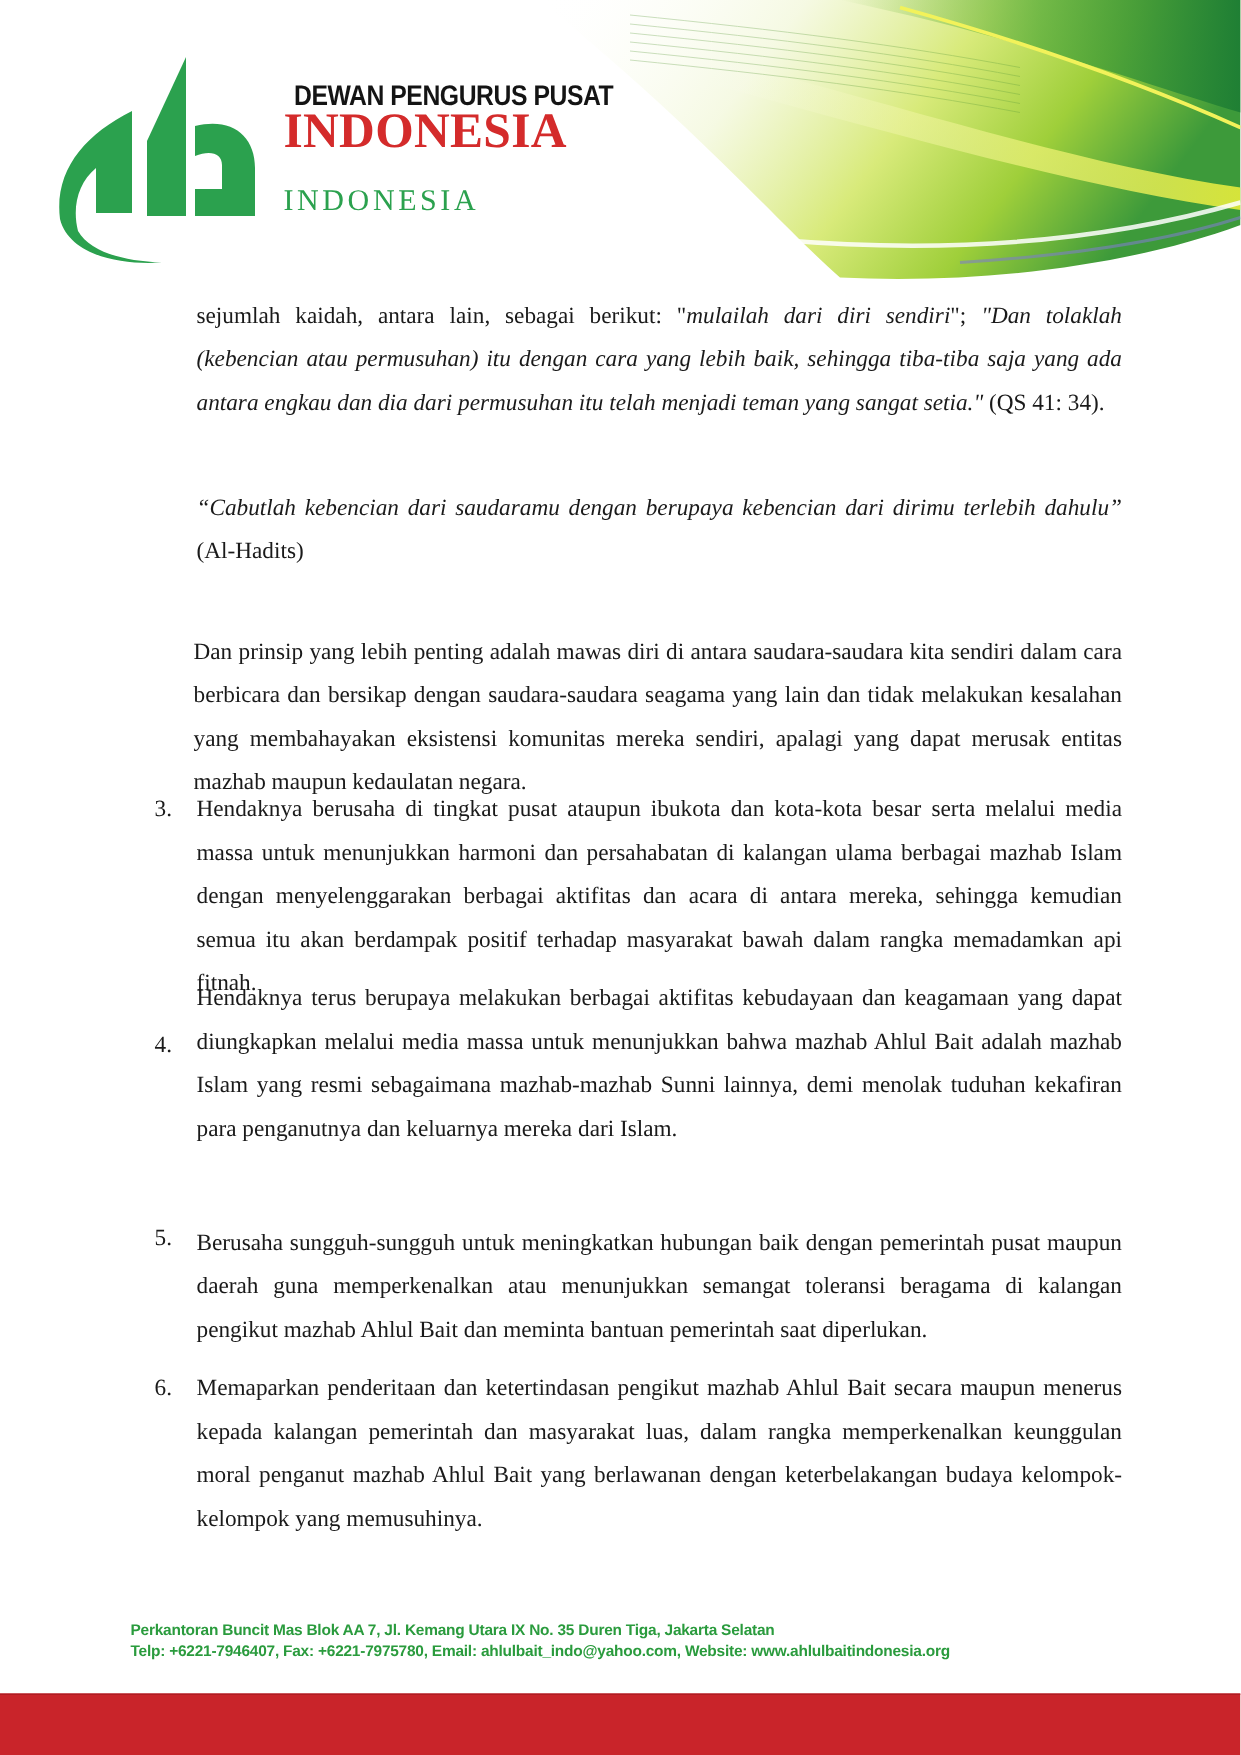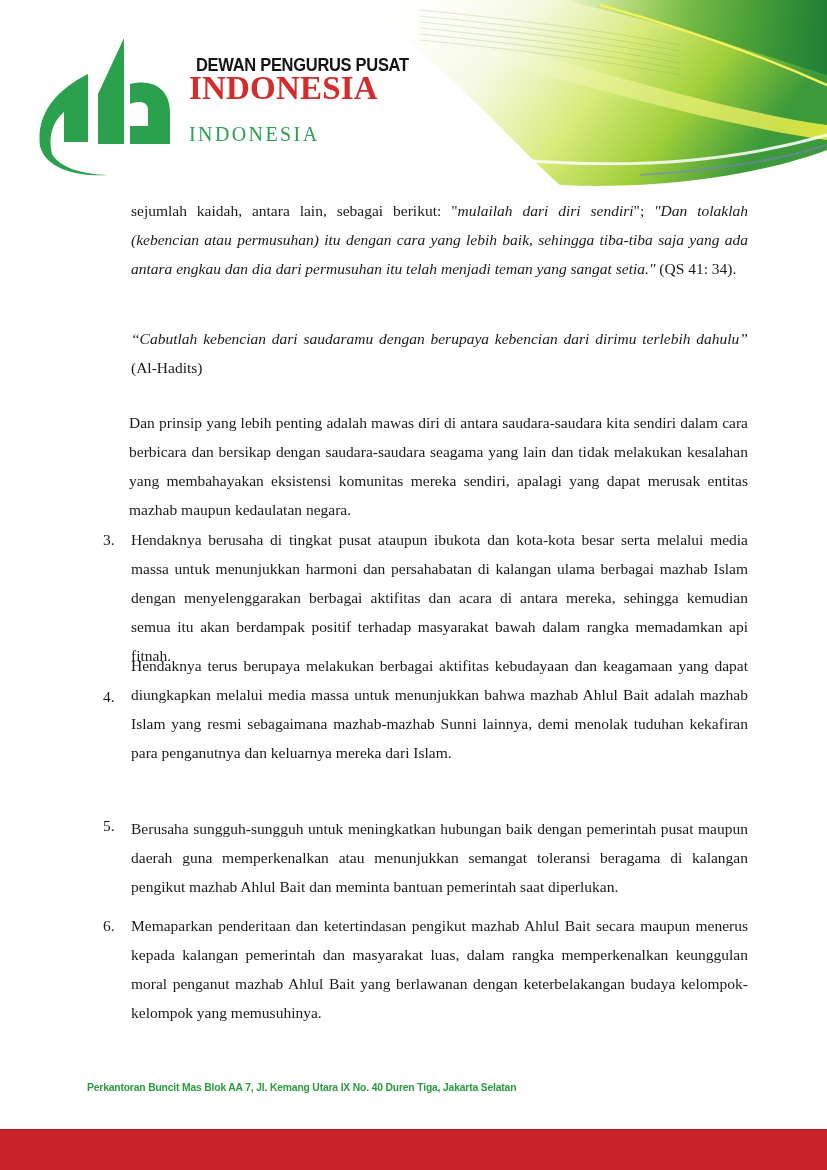--- a/index.html
+++ b/index.html
@@ -97,21 +97,21 @@
   <div class="org-name">INDONESIA</div>
   <div class="org-country">INDONESIA</div>
 </div>
 
 <div class="content">
 
   <p class="p" style="left:131px; top:196px; width:617px; margin:0;"><span>sejumlah kaidah, antara lain, sebagai berikut: "</span><i>mulailah dari diri sendiri</i><span>"; </span><i>"Dan tolaklah (kebencian atau permusuhan) itu dengan cara yang lebih baik, sehingga tiba-tiba saja yang ada antara engkau dan dia dari permusuhan itu telah menjadi teman yang sangat setia."</i><span> (QS 41: 34).</span></p>
 
   <p class="p" style="left:131px; top:324px; width:617px; margin:0;"><i>“Cabutlah kebencian dari saudaramu dengan berupaya kebencian dari dirimu terlebih dahulu”</i><span> (Al-Hadits)</span></p>
 
-  <p class="p" style="left:129px; top:408px; width:619px; margin:0;">Dan prinsip yang lebih penting adalah mawas diri di antara saudara-saudara kita sendiri dalam cara berbicara dan bersikap dengan saudara-saudara seagama yang lain dan tidak melakukan kesalahan yang membahayakan eksistensi komunitas mereka sendiri, apalagi yang dapat merusak entitas mazhab maupun kedaulatan negara.</p>
+  <p class="p" style="left:129px; top:420px; width:619px; margin:0;">Dan prinsip yang lebih penting adalah mawas diri di antara saudara-saudara kita sendiri dalam cara berbicara dan bersikap dengan saudara-saudara seagama yang lain dan tidak melakukan kesalahan yang membahayakan eksistensi komunitas mereka sendiri, apalagi yang dapat merusak entitas mazhab maupun kedaulatan negara.</p>
 
   <div>
     <span class="num" style="left:103px; top:525px;">3.</span>
     <p class="p" style="left:131px; top:525px; width:617px; margin:0;">Hendaknya berusaha di tingkat pusat ataupun ibukota dan kota-kota besar serta melalui media massa untuk menunjukkan harmoni dan persahabatan di kalangan ulama berbagai mazhab Islam dengan menyelenggarakan berbagai aktifitas dan acara di antara mereka, sehingga kemudian semua itu akan berdampak positif terhadap masyarakat bawah dalam rangka memadamkan api fitnah.</p>
   </div>
 
   <div>
     <span class="num" style="left:103px; top:682px;">4.</span>
     <p class="p" style="left:131px; top:651px; width:617px; margin:0;">Hendaknya terus berupaya melakukan berbagai aktifitas kebudayaan dan keagamaan yang dapat diungkapkan melalui media massa untuk menunjukkan bahwa mazhab Ahlul Bait adalah mazhab Islam yang resmi sebagaimana mazhab-mazhab Sunni lainnya, demi menolak tuduhan kekafiran para penganutnya dan keluarnya mereka dari Islam.</p>
   </div>
@@ -121,15 +121,16 @@
     <p class="p" style="left:131px; top:814px; width:617px; margin:0;">Berusaha sungguh-sungguh untuk meningkatkan hubungan baik dengan pemerintah pusat maupun daerah guna memperkenalkan atau menunjukkan semangat toleransi beragama di kalangan pengikut mazhab Ahlul Bait dan meminta bantuan pemerintah saat diperlukan.</p>
   </div>
 
   <div>
     <span class="num" style="left:103px; top:911px;">6.</span>
     <p class="p" style="left:131px; top:911px; width:617px; margin:0;">Memaparkan penderitaan dan ketertindasan pengikut mazhab Ahlul Bait secara maupun menerus kepada kalangan pemerintah dan masyarakat luas, dalam rangka memperkenalkan keunggulan moral penganut mazhab Ahlul Bait yang berlawanan dengan keterbelakangan budaya kelompok-kelompok yang memusuhinya.</p>
   </div>
 </div>
 
 <div class="footer-text">
-  <div>Perkantoran Buncit Mas Blok AA 7, Jl. Kemang Utara IX No. 40 Duren Tiga, Jakarta Selatan</div>
+  <div>Perkantoran Buncit Mas Blok AA 7, Jl. Kemang Utara IX No. 35 Duren Tiga, Jakarta Selatan</div>
+  <div>Telp: +6221-7946407, Fax: +6221-7975780, Email: ahlulbait_indo@yahoo.com, Website: www.ahlulbaitindonesia.org</div>
 </div>
 <div class="footer-bar"></div>
 
 </body></html>

